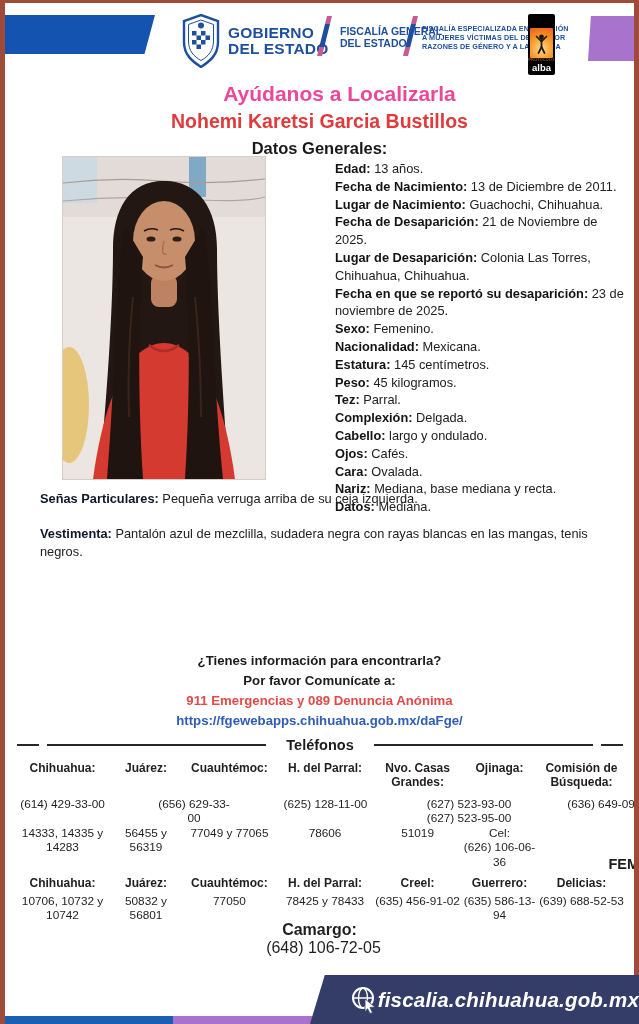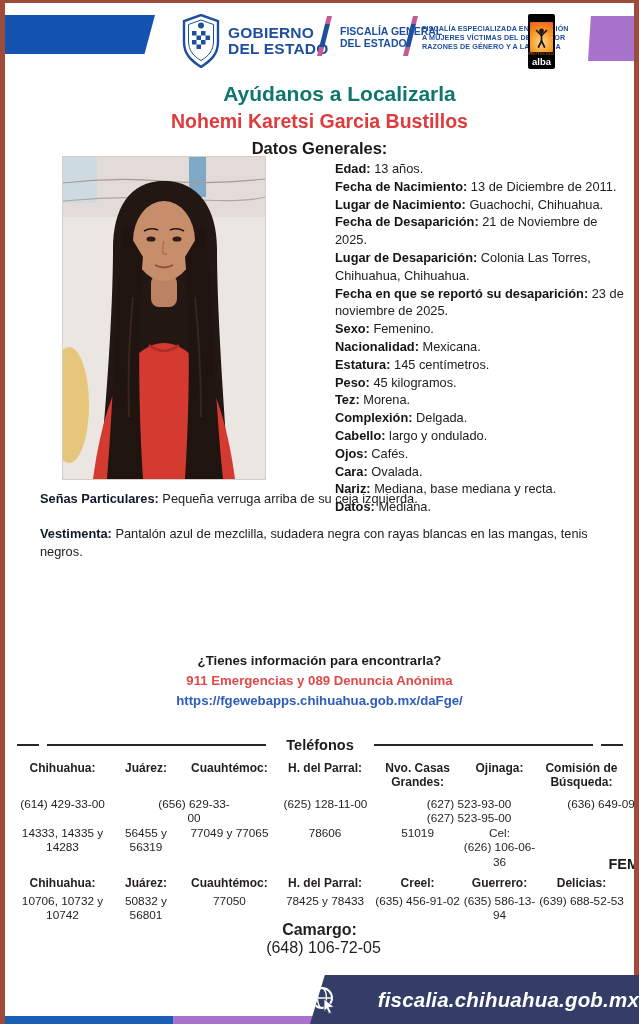--- a/index.html
+++ b/index.html
@@ -20,29 +20,29 @@
   .gob-text{position:absolute;left:228px;top:17px;font-weight:bold;color:#1d4f9e;
             font-size:15.5px;line-height:1.05;letter-spacing:.2px;}
   .sep{position:absolute;width:5px;height:40px;top:8px;transform:skewX(-14deg);
        background:linear-gradient(#c75a92 0 20%,#1d4f9e 20% 78%,#c75a92 78% 100%);}
   .sep1{left:322px;} .sep2{left:408px;}
   .fge-text{position:absolute;left:340px;top:18px;font-weight:bold;color:#1d4f9e;
             font-size:10.5px;line-height:1.1;}
   .esp-text{position:absolute;left:422px;top:16px;font-weight:bold;color:#1d4f9e;
             font-size:7.2px;line-height:1.25;letter-spacing:.1px;}
   .alba{position:absolute;left:528px;top:6px;width:27px;height:47px;background:#000;border-radius:2px;
-        display:flex;flex-direction:column;align-items:center;justify-content:flex-start;padding-top:8px;}
+        display:flex;flex-direction:column;align-items:center;justify-content:flex-start;padding-top:14px;}
   .alba-art{width:23px;height:30px;border-radius:1px;position:relative;
             background:radial-gradient(circle at 50% 68%,#ffd98c 0%,#f6921e 55%,#ef5c24 100%);}
   .alba-proto{font-size:3.5px;color:#f6921e;letter-spacing:.4px;line-height:1.4;}
   .alba-word{font-size:9.5px;color:#fff;font-weight:bold;line-height:1.1;}
 
   
   .title{position:absolute;top:82px;left:0;right:0;text-align:center;
-         font-size:21px;font-weight:bold;color:#0f766e;margin-left:40px;}
+         font-size:21px;font-weight:bold;color:#ec4899;margin-left:40px;}
   .name{position:absolute;top:110px;left:0;right:0;text-align:center;
         font-size:19.5px;font-weight:bold;color:#e03a3c;}
   .section-head{position:absolute;top:139px;left:0;right:0;text-align:center;
         font-size:16.5px;font-weight:bold;color:#191919;}
 
   
   .photo{position:absolute;left:62px;top:156px;width:202px;height:322px;
          border:1px solid #d4cdc8;background:#ece6e2;}
 
   
@@ -77,21 +77,21 @@
   .camargo-label{position:absolute;top:921px;left:0;right:0;text-align:center;
                  font-size:16px;font-weight:bold;color:#221e1f;}
   .camargo-value{position:absolute;top:939px;left:0;right:0;text-align:center;
                  font-size:16px;color:#221e1f;margin-left:8px;}
 
   
   .strip-blue{position:absolute;left:5px;bottom:0;width:168px;height:8px;background:#1b5fb5;}
   .strip-purple{position:absolute;left:173px;bottom:0;width:150px;height:8px;background:#a873cc;}
   .footer-band{position:absolute;left:310px;top:975px;width:329px;height:49px;background:#333d68;
                clip-path:polygon(4.5% 0,100% 0,100% 100%,0 100%);
-               display:flex;align-items:center;justify-content:space-between;gap:0;z-index:3;}
+               display:flex;align-items:center;justify-content:flex-end;gap:0;z-index:3;}
   .footer-url{color:#fff;font-size:20.5px;font-weight:bold;font-style:italic;letter-spacing:.2px;}
 </style>
 </head>
 <body>
 
 <div class="poster">
 
   <div class="topbar">
     <div class="blue-para"></div>
     <div class="shield">
@@ -180,34 +180,35 @@
     <div class="dato"><b>Edad:</b> <span>13 años.</span></div>
     <div class="dato"><b>Fecha de Nacimiento:</b> <span>13 de Diciembre de 2011.</span></div>
     <div class="dato"><b>Lugar de Nacimiento:</b> <span>Guachochi, Chihuahua.</span></div>
     <div class="dato"><b>Fecha de Desaparición:</b> <span>21 de Noviembre de 2025.</span></div>
     <div class="dato"><b>Lugar de Desaparición:</b> <span>Colonia Las Torres, Chihuahua, Chihuahua.</span></div>
     <div class="dato"><b>Fecha en que se reportó su desaparición:</b> <span>23 de noviembre de 2025.</span></div>
     <div class="dato"><b>Sexo:</b> <span>Femenino.</span></div>
     <div class="dato"><b>Nacionalidad:</b> <span>Mexicana.</span></div>
     <div class="dato"><b>Estatura:</b> <span>145 centímetros.</span></div>
     <div class="dato"><b>Peso:</b> <span>45 kilogramos.</span></div>
-    <div class="dato"><b>Tez:</b> <span>Morena.</span></div>
+    <div class="dato"><b>Tez:</b> <span>Parral.</span></div>
     <div class="dato"><b>Complexión:</b> <span>Delgada.</span></div>
     <div class="dato"><b>Cabello:</b> <span>largo y ondulado.</span></div>
     <div class="dato"><b>Ojos:</b> <span>Cafés.</span></div>
     <div class="dato"><b>Cara:</b> <span>Ovalada.</span></div>
     <div class="dato"><b>Nariz:</b> <span>Mediana, base mediana y recta.</span></div>
     <div class="dato"><b>Datos:</b> <span>Mediana.</span></div>
   </div>
 
   <div class="para p1"><b>Señas Particulares:</b> <span>Pequeña verruga arriba de su ceja izquierda.</span></div>
   <div class="para p2"><b>Vestimenta:</b> <span>Pantalón azul de mezclilla, sudadera negra con rayas blancas en las mangas, tenis negros.</span></div>
 
   <div class="contact">
     <div>¿Tienes información para encontrarla?</div>
+    <div>Por favor Comunícate a:</div>
     <div class="red">911 Emergencias y 089 Denuncia Anónima</div>
     <div><a class="url">https://fgewebapps.chihuahua.gob.mx/daFge/</a></div>
   </div>
 
   <div class="tel-title-row">
     <div class="dash"></div>
     <div class="hline"></div>
     <div class="tel-title">Teléfonos</div>
     <div class="hline"></div>
     <div class="dash"></div>

